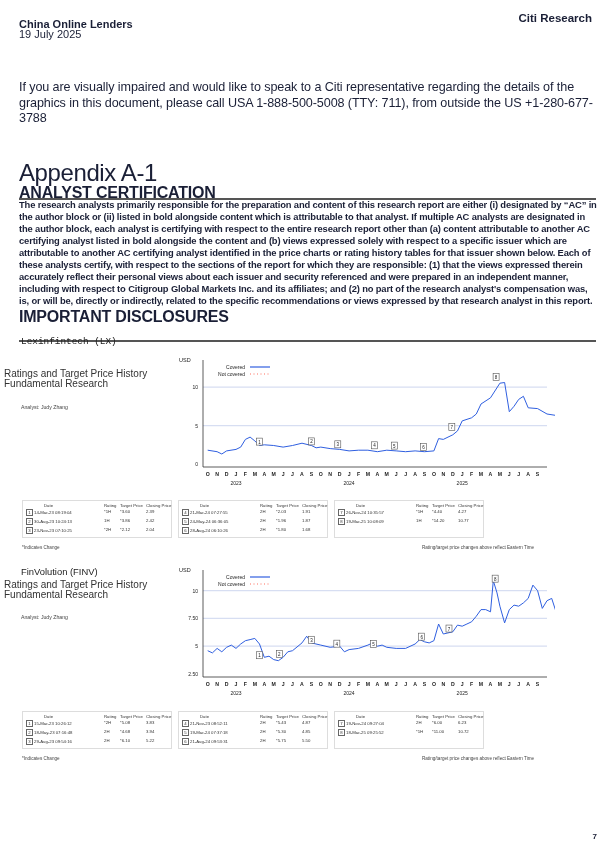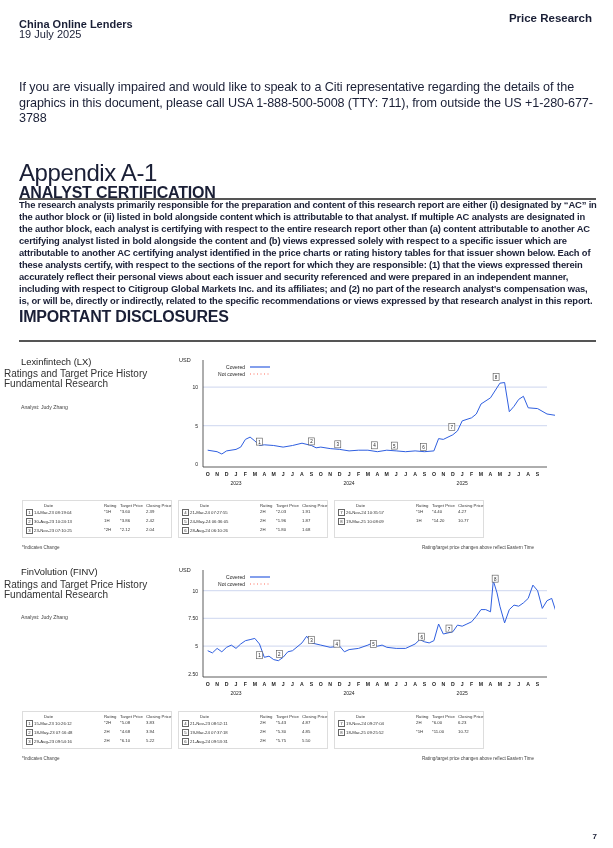--- a/index.html
+++ b/index.html
@@ -40,33 +40,33 @@
 
   .page-num { position: absolute; right: 16px; top: 832px; font-size: 8px; font-weight: bold; }
 </style>
 </head>
 <body>
 
 <div class="hdr-left">
   <div class="t1">China Online Lenders</div>
   <div>19 July 2025</div>
 </div>
-<div class="hdr-right">Price Research</div>
+<div class="hdr-right">Citi Research</div>
 
 <div class="access">If you are visually impaired and would like to speak to a Citi representative regarding the details of the graphics in this document, please call USA 1-888-500-5008 (TTY: 711), from outside the US +1-280-677-3788</div>
 <div class="appendix">Appendix A-1</div>
 
 <div class="sec-title" style="top:184px;">ANALYST CERTIFICATION</div>
 <div class="sec-rule" style="top:198px;"></div>
 <div class="cert-body">The research analysts primarily responsible for the preparation and content of this research report are either (i) designated by “AC” in the author block or (ii) listed in bold alongside content which is attributable to that analyst. If multiple AC analysts are designated in the author block, each analyst is certifying with respect to the entire research report other than (a) content attributable to another AC certifying analyst listed in bold alongside the content and (b) views expressed solely with respect to a specific issuer which are attributable to another AC certifying analyst identified in the price charts or rating history tables for that issuer shown below. Each of these analysts certify, with respect to the sections of the report for which they are responsible: (1) that the views expressed therein accurately reflect their personal views about each issuer and security referenced and were prepared in an independent manner, including with respect to Citigroup Global Markets Inc. and its affiliates; and (2) no part of the research analyst's compensation was, is, or will be, directly or indirectly, related to the specific recommendations or views expressed by that research analyst in this report.</div>
 
 <div class="sec-title" style="top:308px;">IMPORTANT DISCLOSURES</div>
 <div class="sec-rule" style="top:340px;"></div>
 
-<div class="company" style="top:356px;">Lexinfintech (LX)</div>
+<div class="company" style="top:336px;font-family:Liberation Mono, monospace;">Lexinfintech (LX)</div>
 <div class="sub" style="top:369px;">
   <div>Ratings and Target Price History</div>
   <div>Fundamental Research</div>
 </div>
 <div class="analyst" style="top:404px;">Analyst: Judy Zhang</div>
 
 <div class="chart" style="top:352px;">
   <svg>
       <text x="23" y="114" font-size="5" text-anchor="end">0</text>
       <line x1="28" x2="372" y1="73.53846153846153" y2="73.53846153846153" stroke="#d7def2" stroke-width="1.2"></line>

